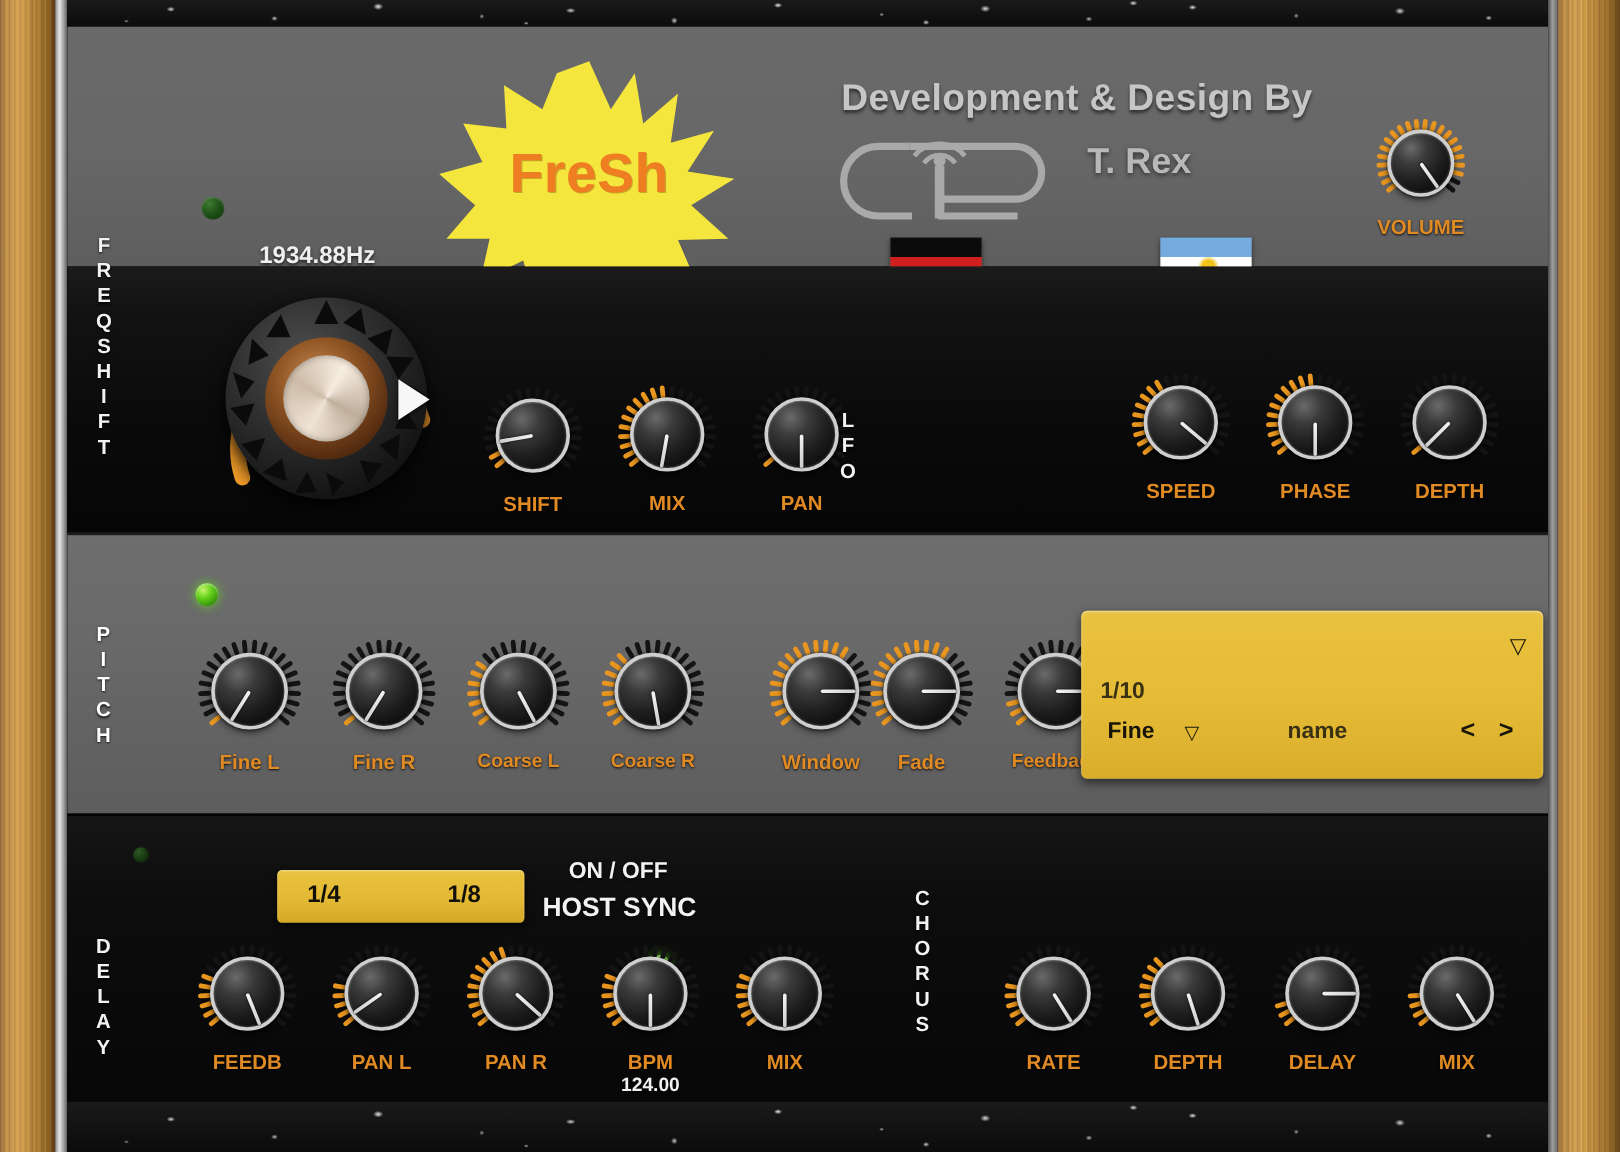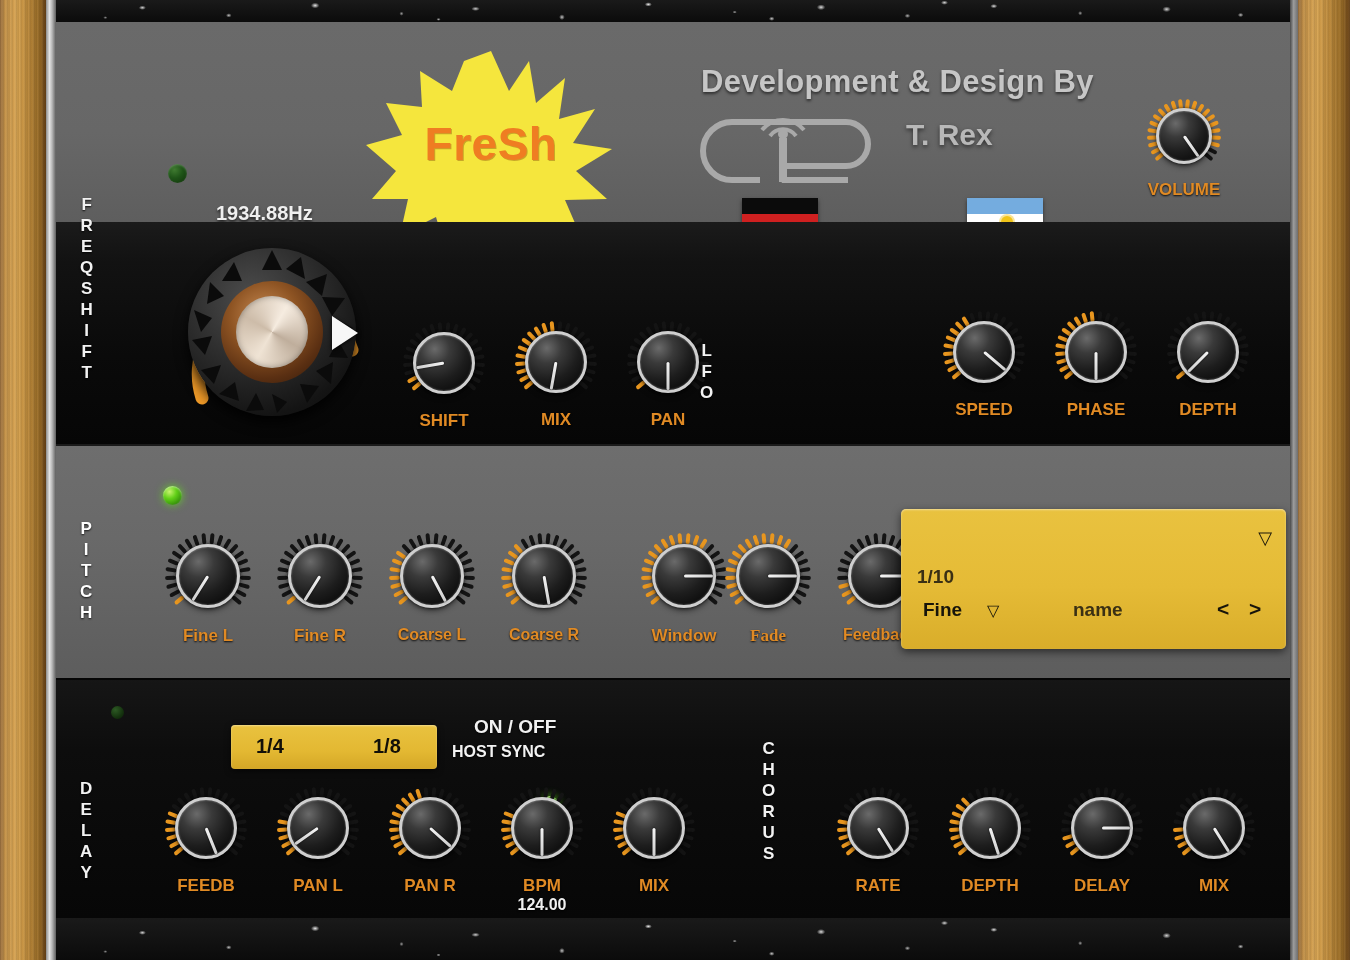--- a/index.html
+++ b/index.html
@@ -167,21 +167,21 @@
   #nextBtn{position:absolute;left:348px;top:88px;font-size:21px;font-weight:bold;color:#17140a;}
 
   
   #syncPanel{position:absolute;left:175px;top:703px;width:206px;height:44px;
     background:linear-gradient(180deg,#e9c23f 0%,#e3b832 60%,#d4a726 100%);
     border-radius:4px;box-shadow:0 2px 6px rgba(0,0,0,.6), inset 0 1px 2px rgba(255,255,255,.4);}
   #sync14{position:absolute;left:25px;top:10px;font-size:20px;font-weight:bold;color:#121008;}
   #sync18{position:absolute;left:142px;top:10px;font-size:20px;font-weight:bold;color:#121008;}
   #onoff{position:absolute;left:418px;top:694px;font-size:19px;font-weight:bold;color:#f2f2f2;
     text-shadow:0 1px 2px rgba(0,0,0,.9);}
-  #hostsync{position:absolute;left:396px;top:721px;font-size:16px;font-weight:bold;color:#f2f2f2;
+  #hostsync{position:absolute;left:396px;top:721px;font-size:22px;font-weight:bold;color:#f2f2f2;
     text-shadow:0 1px 2px rgba(0,0,0,.9);}
 </style>
 </head>
 <body>
 
 <div id="app">
 
   <div class="wood left">
       <div class="woodgloss"></div>
     </div>
@@ -673,21 +673,21 @@
               <line x1="76.8" y1="52.9" x2="83.6" y2="54.8" stroke="#141414" stroke-width="4" stroke-linecap="round"></line>
               <line x1="74.1" y1="59.8" x2="80.3" y2="63.0" stroke="#141414" stroke-width="4" stroke-linecap="round"></line>
               <line x1="70.0" y1="65.9" x2="75.4" y2="70.4" stroke="#141414" stroke-width="4" stroke-linecap="round"></line>
             </svg>
             <div class="body" style="left: 14px; top: 14px; width: 60px; height: 60px;"></div>
             <div class="ring" style="left: 12px; top: 12px; width: 58px; height: 58px;"></div>
             <div class="ptr" style="width: 29.04px; transform: translateY(-50%) rotate(0deg);"></div>
           </div>
           <div class="klabel">Window</div>
         </div>
-      <div class="knobwrap" id="kFade" style="left:668px;top:88px;font-family:Liberation Serif, serif;">
+      <div class="knobwrap" id="kFade" style="left:668px;top:88px;">
           <div class="knob" style="width: 88px; height: 88px;">
             <svg class="ticks" viewBox="0 0 88 88">
               <line x1="18.0" y1="65.9" x2="12.6" y2="70.4" stroke="#e8961f" stroke-width="4" stroke-linecap="round"></line>
               <line x1="13.9" y1="59.8" x2="7.7" y2="63.0" stroke="#e8961f" stroke-width="4" stroke-linecap="round"></line>
               <line x1="11.2" y1="52.9" x2="4.4" y2="54.8" stroke="#e8961f" stroke-width="4" stroke-linecap="round"></line>
               <line x1="10.0" y1="45.7" x2="3.1" y2="46.0" stroke="#e8961f" stroke-width="4" stroke-linecap="round"></line>
               <line x1="10.5" y1="38.4" x2="3.6" y2="37.2" stroke="#e8961f" stroke-width="4" stroke-linecap="round"></line>
               <line x1="12.5" y1="31.3" x2="6.0" y2="28.7" stroke="#e8961f" stroke-width="4" stroke-linecap="round"></line>
               <line x1="15.9" y1="24.8" x2="10.1" y2="20.9" stroke="#e8961f" stroke-width="4" stroke-linecap="round"></line>
               <line x1="20.7" y1="19.3" x2="15.9" y2="14.2" stroke="#e8961f" stroke-width="4" stroke-linecap="round"></line>

